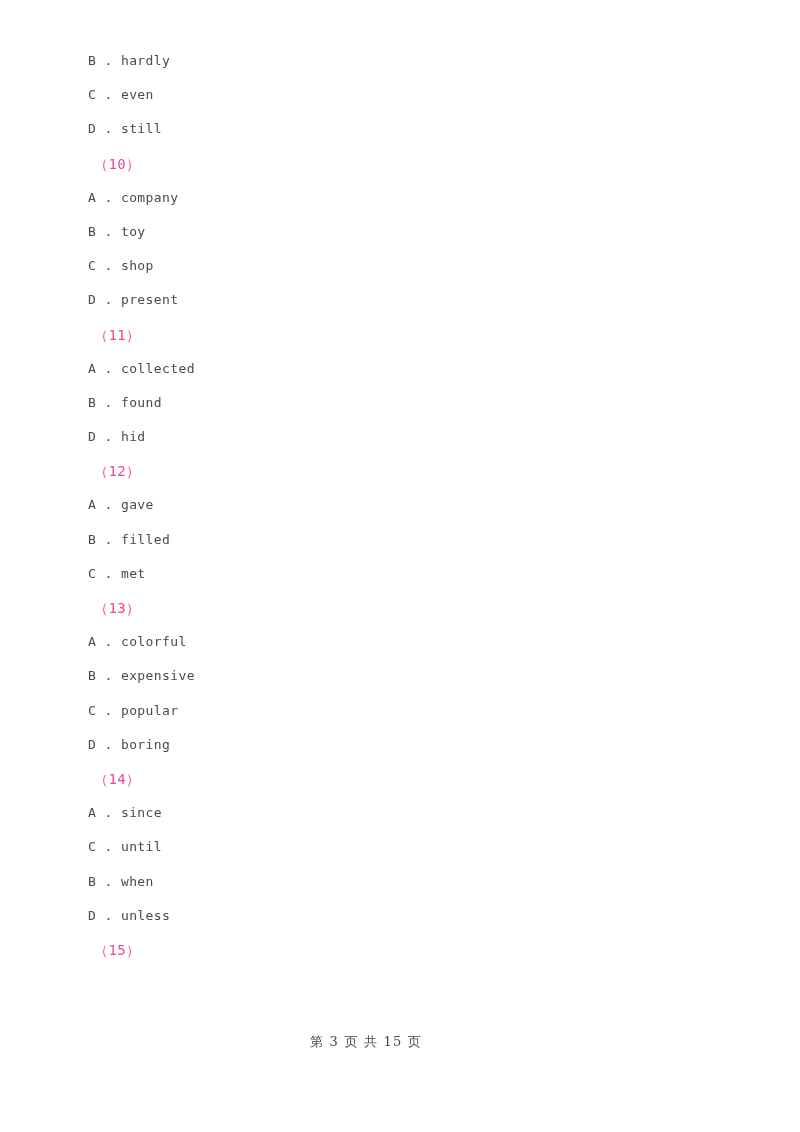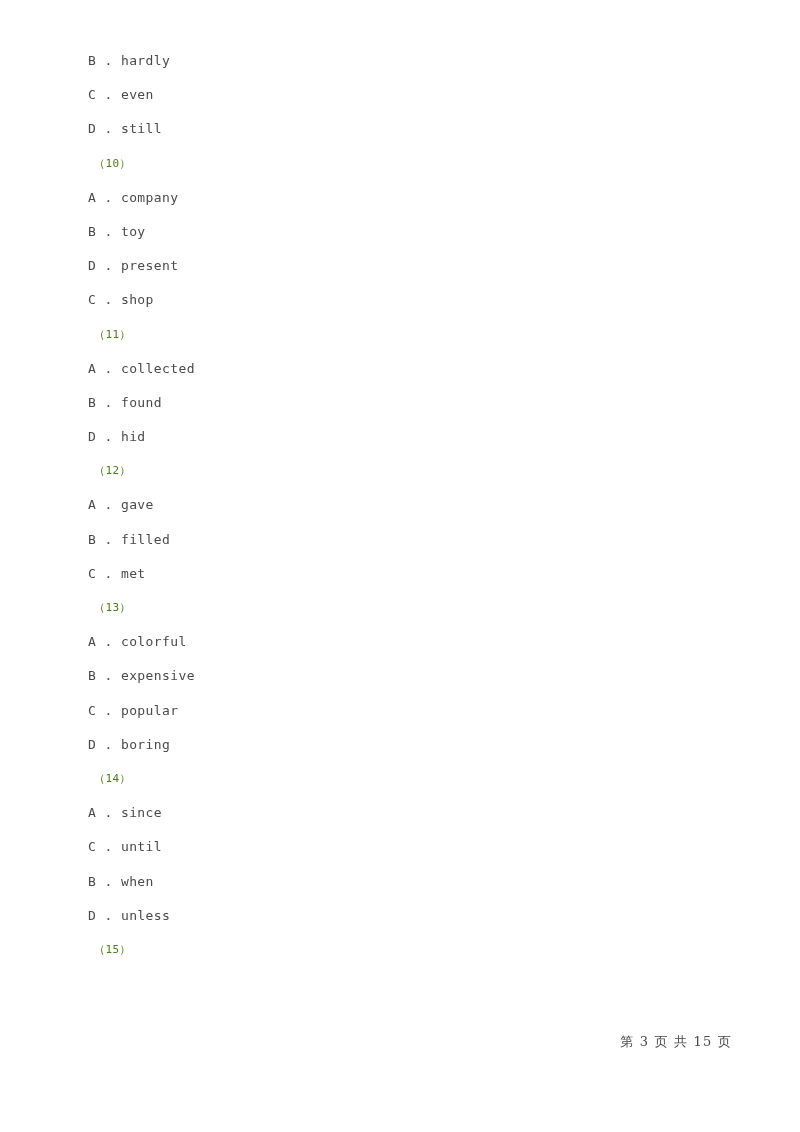--- a/index.html
+++ b/index.html
@@ -27,50 +27,50 @@
     font-size: 13px;
     color: #4a4a4a;
     white-space: pre;
     letter-spacing: 0.4px;
   }
   .line.option {
     padding-left: 0px;
   }
   .line.qnum {
     padding-left: 6px;
-    font-size: 11px;
-    color: #4d7c0f;
+    font-size: 14px;
+    color: #ec4899;
   }
   .footer {
     position: absolute;
     left: 0;
     top: 1033px;
     width: 732px;
-    text-align: right;
+    text-align: center;
     font-size: 13px;
     color: #4a4a4a;
     letter-spacing: 1.2px;
     font-family: "DejaVu Serif", "Liberation Serif", serif;
     white-space: pre;
   }
 </style>
 </head>
 <body>
 
 <div class="page">
 
   <div class="content">
       <div class="line option">B . hardly</div>
       <div class="line option">C . even</div>
       <div class="line option">D . still</div>
       <div class="line qnum">（10）</div>
       <div class="line option">A . company</div>
       <div class="line option">B . toy</div>
+      <div class="line option">C . shop</div>
       <div class="line option">D . present</div>
-      <div class="line option">C . shop</div>
       <div class="line qnum">（11）</div>
       <div class="line option">A . collected</div>
       <div class="line option">B . found</div>
       <div class="line option">D . hid</div>
       <div class="line qnum">（12）</div>
       <div class="line option">A . gave</div>
       <div class="line option">B . filled</div>
       <div class="line option">C . met</div>
       <div class="line qnum">（13）</div>
       <div class="line option">A . colorful</div>

